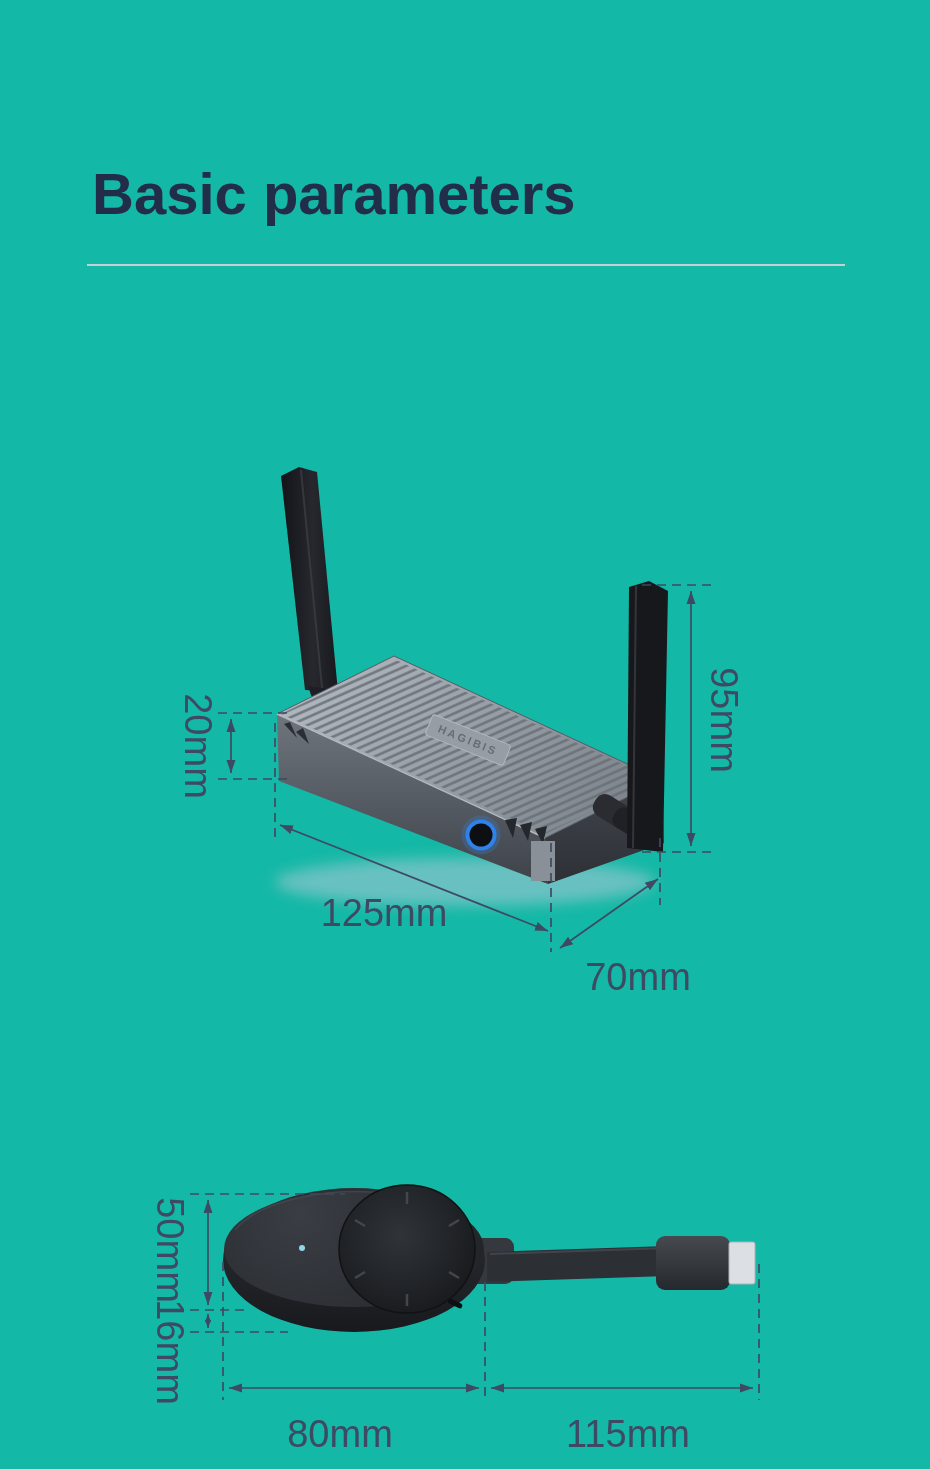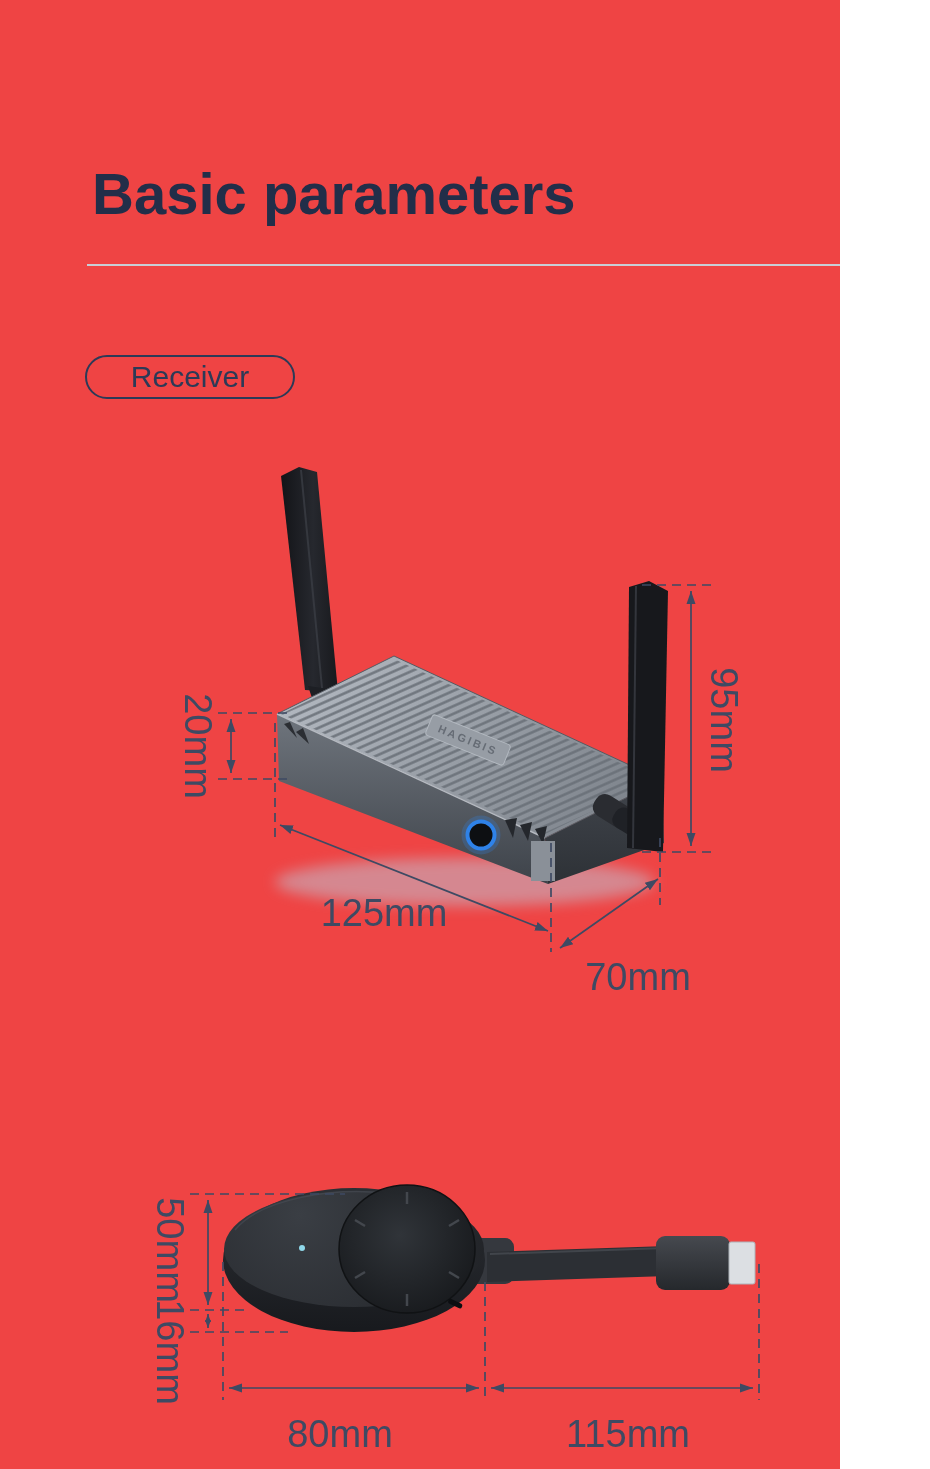--- a/index.html
+++ b/index.html
@@ -1,19 +1,19 @@
 <!DOCTYPE html>
 <html><head>
 <meta charset="utf-8">
 <style>
   html,body{margin:0;padding:0;}
   .page{
     position:relative;
-    width:840px;height:1469px;
-    background:#ef4444;
+    width:930px;height:1469px;
+    background:#14b8a6;
     overflow:hidden;
     font-family:"Liberation Sans", sans-serif;
   }
   .page-title{
     position:absolute;left:92px;top:160px;
     margin:0;
     font-size:58px;font-weight:bold;
     color:#222e49;letter-spacing:0px;
   }
   .divider{
@@ -47,23 +47,20 @@
   }
 </style>
 </head>
 <body>
 
 <div class="page">
 
   <h1 class="page-title">Basic parameters</h1>
   <div class="divider"></div>
 
-  <div class="pill pill-receiver">
-    <span>Receiver</span>
-  </div>
 
   <svg class="figure fig-receiver" width="650" height="575" viewBox="130 440 650 575" xmlns="http://www.w3.org/2000/svg">
     <defs>
       <marker id="arrowR" markerUnits="userSpaceOnUse" markerWidth="14" markerHeight="12" viewBox="0 0 14 12" refX="13" refY="6" orient="auto-start-reverse">
         <path d="M0,1.5 L13,6 L0,10.5 z" fill="#3e4a63"></path>
       </marker>
       <linearGradient id="topFaceG" gradientUnits="userSpaceOnUse" x1="330" y1="660" x2="580" y2="860">
         <stop offset="0" stop-color="#b0b6be"></stop>
           <stop offset="1" stop-color="#7f858d"></stop>
       </linearGradient>

